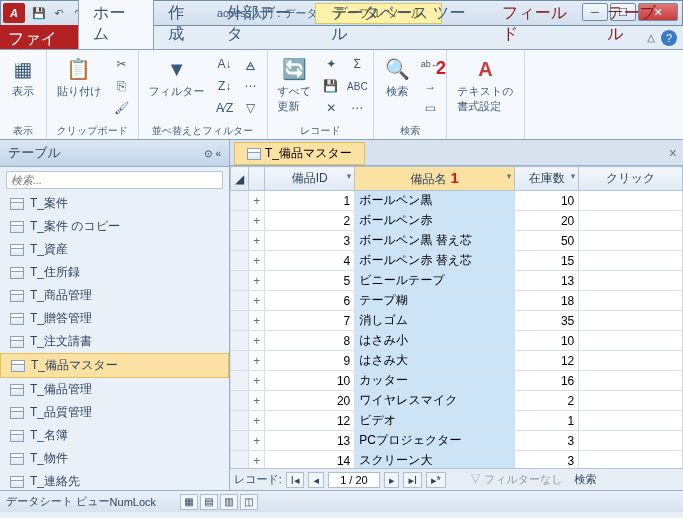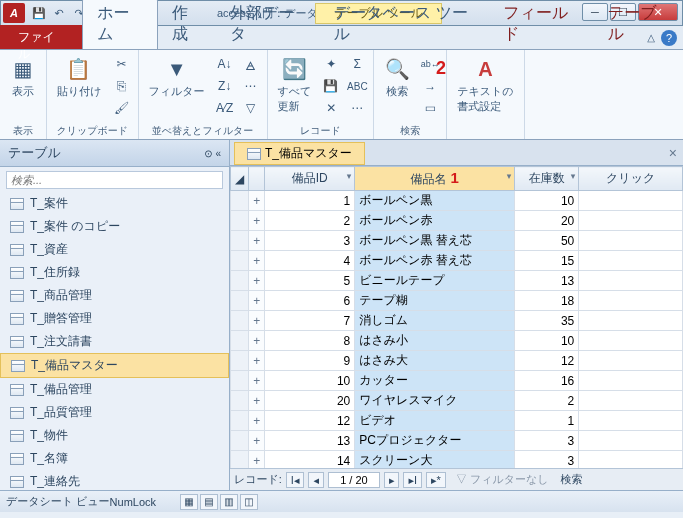--- a/index.html
+++ b/index.html
@@ -9,21 +9,21 @@
 .app-logo { width: 22px; height: 20px; background: #b22222; color: #fff; text-align: center; line-height: 20px; margin: 0 2px; border-radius: 2px; font-weight: bold; font-style: italic; }
 .qat { display: flex; gap: 4px; align-items: center; margin-left: 4px; }
 .qat span { width: 16px; height: 16px; display: inline-flex; align-items: center; justify-content: center; color: #3b5a7a; }
 .title-text { position: absolute; left: 50%; transform: translateX(-60%); color: #3b5a7a; }
 .context-tab-label { position: absolute; right: 240px; background: #fff1a8; border: 1px solid #d8c66a; padding: 1px 18px; color: #6a5b10; font-size: 12px; }
 .win-controls { position: absolute; right: 4px; top: 2px; display: flex; gap: 2px; }
 .win-btn { width: 26px; height: 18px; border: 1px solid #6f8ea8; background: linear-gradient(#f3f7fc,#dce7f3); display: flex; align-items: center; justify-content: center; font-size: 11px; color: #2c3e50; border-radius: 2px; }
 .win-btn.close { background: linear-gradient(#e07676,#c73c3c); color: #fff; width: 40px; }
 
 .ribbon-tabs { height: 24px; display: flex; align-items: flex-end; border-bottom: 1px solid #8ba2bc; position: relative; background: #e4ecf5; }
-.tab-file { background: #b22222; color: #fff; padding: 4px 18px; font-size: 12px; height: 24px; }
+.tab-file { background: #b22222; color: #fff; padding: 4px 8px; font-size: 16px; height: 24px; }
 .tab { padding: 4px 14px; font-size: 16px; color: #3b5a7a; cursor: pointer; margin-top: 28px; }
 .tab.active { background: #f5f9fd; border: 1px solid #8ba2bc; border-bottom: none; border-radius: 3px 3px 0 0; }
 .tab.context { color: #7f1d1d; }
 .help-icon { position: absolute; right: 6px; top: 4px; color: #fff; background: #3a7ac7; width: 16px; height: 16px; border-radius: 50%; text-align: center; line-height: 16px; font-size: 11px; }
 .ribbon-min { position: absolute; right: 28px; top: 6px; color: #3b5a7a; font-size: 10px; }
 
 .ribbon-body { height: 90px; background: #f5f9fd; border-bottom: 1px solid #8ba2bc; display: flex; }
 .group { border-right: 1px solid #cdd9e7; padding: 4px 6px 1px 6px; display: flex; flex-direction: column; justify-content: space-between; }
 .group-label { font-size: 10px; color: #45607d; text-align: center; padding-top: 2px; }
 .group-icons { display: flex; gap: 6px; align-items: flex-start; flex: 1; }
@@ -236,25 +236,25 @@
         <div class="nav-item">
           <span class="tbl-ic"></span>
           <span>T_備品管理</span>
         </div>
         <div class="nav-item">
           <span class="tbl-ic"></span>
           <span>T_品質管理</span>
         </div>
         <div class="nav-item">
           <span class="tbl-ic"></span>
+          <span>T_名簿</span>
+        </div>
+        <div class="nav-item">
+          <span class="tbl-ic"></span>
           <span>T_物件</span>
-        </div>
-        <div class="nav-item">
-          <span class="tbl-ic"></span>
-          <span>T_名簿</span>
         </div>
         <div class="nav-item">
           <span class="tbl-ic"></span>
           <span>T_連絡先</span>
         </div>
       </div>
   </div>
 
   <div class="dataarea">
     <div class="doc-tab">
@@ -393,21 +393,21 @@
       </table>
     </div>
     <div class="recnav">
       <span>レコード:</span>
       <span class="btn">I◂</span>
       <span class="btn">◂</span>
       <input value="1 / 20" style="">
       <span class="btn">▸</span>
       <span class="btn">▸I</span>
       <span class="btn">▸*</span>
-      <span style="color:#8a98a9;margin-left:6px">▽ <span>フィルターなし</span></span>
+      <span style="color:#8a98a9;margin-left:20px">▽ <span>フィルターなし</span></span>
       <span style="margin-left:8px">検索</span>
     </div>
   </div>
 </div>
 
 <div class="statusbar">
   <span>データシート ビュー</span>
   <div style="display:flex;align-items:center;gap:24px;">
     <span>NumLock</span>
     <div class="view-switch">

